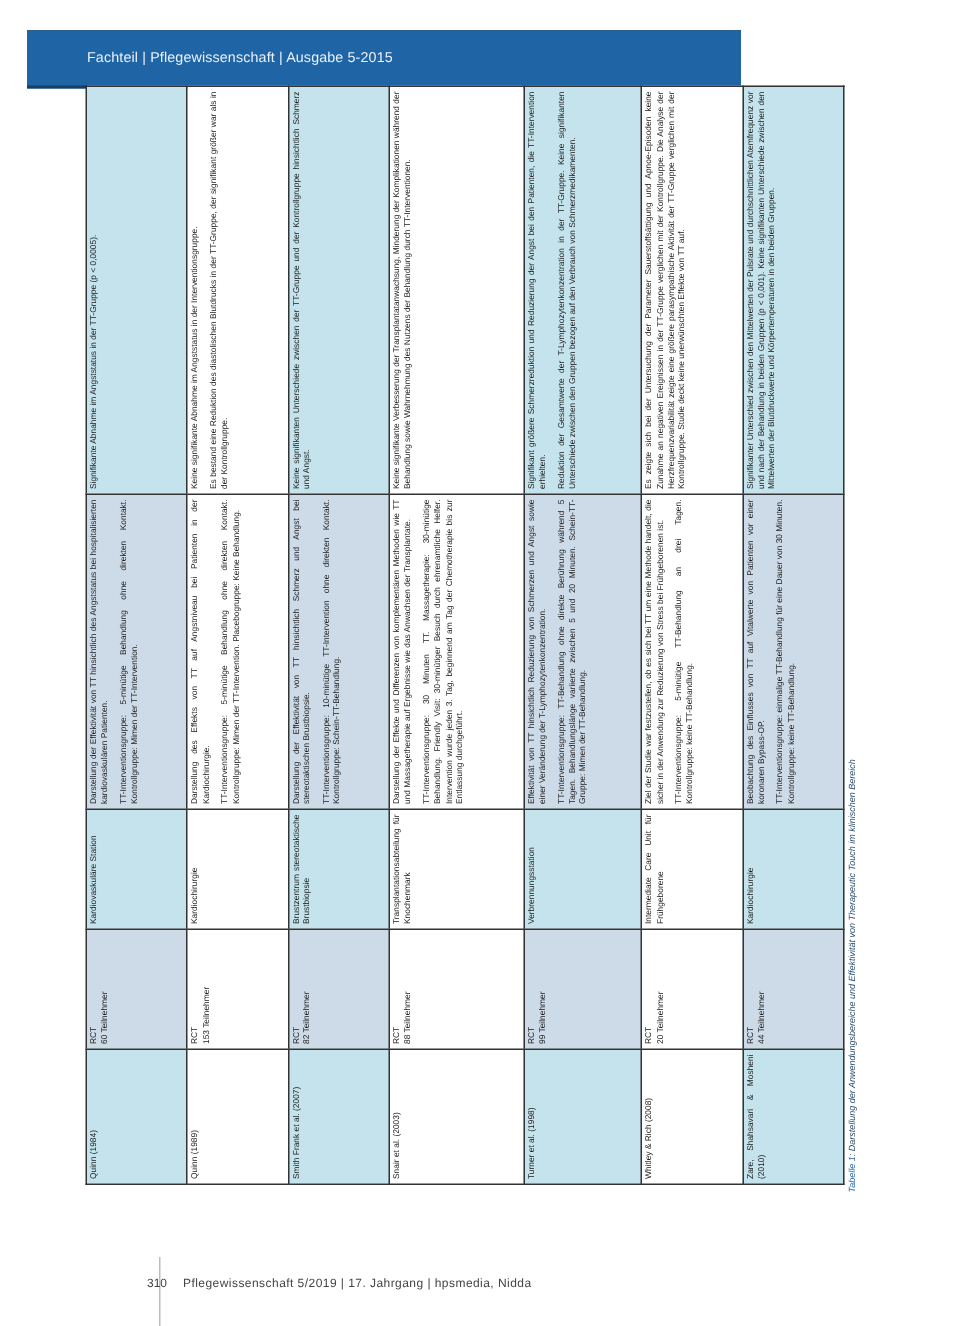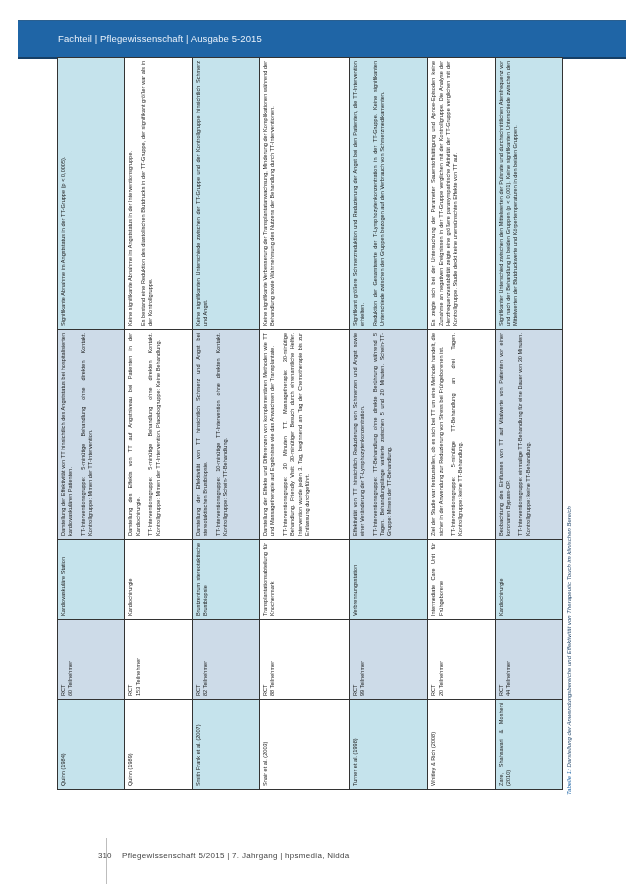--- a/index.html
+++ b/index.html
@@ -1,17 +1,17 @@
 <!DOCTYPE html>
 <html><head>
 <meta charset="utf-8">
 <style>
   html, body { margin:0; padding:0; }
   body { width:637px; height:884px; background:#ffffff; position:relative; overflow:hidden; font-family:"Liberation Sans", sans-serif; }
-  .header-bar { position:absolute; left:18px; top:20px; width:608px; height:36px; background:#1f65a6; border-bottom:2px solid #163f66; border-top:1px solid #2a5f8f; }
+  .header-bar { position:absolute; left:18px; top:20px; width:476px; height:36px; background:#1f65a6; border-bottom:2px solid #163f66; border-top:1px solid #2a5f8f; }
   .header-text { position:absolute; left:40px; top:12px; color:#e9f1fa; font-size:9.5px; letter-spacing:0.1px; }
   .table-wrap { position:absolute; left:57px; top:790px; width:732px; height:506px; transform-origin:0 0; transform:rotate(-90deg); }
   table { border-collapse:collapse; width:732px; height:506px; table-layout:fixed; font-size:5.6px; line-height:7.4px; color:#1a1a1a; }
   td { border:1px solid #333; vertical-align:top; padding:2px 3px; text-align:justify; }
   tr.shade td { background:#c5e3ec; }
   tr.shade td.alt { background:#cddbe8; }
   tr.plain td { background:#ffffff; }
   td p { margin:0 0 5px 0; }
   .col-author { width:90px; } .col-design { width:80px; } .col-setting { width:80px; } .col-interv { width:210px; } .col-result { width:272px; }
   .caption { position:absolute; left:566px; top:795px; transform-origin:0 0; transform:rotate(-90deg); white-space:nowrap; font-size:6px; font-style:italic; color:#2a4d70; }
@@ -148,13 +148,13 @@
   </table>
 </div>
 
 <div class="caption">
   <span class="lbl">Tabelle 1:</span>
   <span>Darstellung der Anwendungsbereiche und Effektivität von Therapeutic Touch im klinischen Bereich</span>
 </div>
 
 <div class="footer-rule"></div>
 <span class="page-num">310</span>
-<span class="footer-text">Pflegewissenschaft 5/2015 | 7. Jahrgang | hpsmedia, Nidda</span>
+<span class="footer-text">Pflegewissenschaft 5/2019 | 17. Jahrgang | hpsmedia, Nidda</span>
 
 </body></html>

